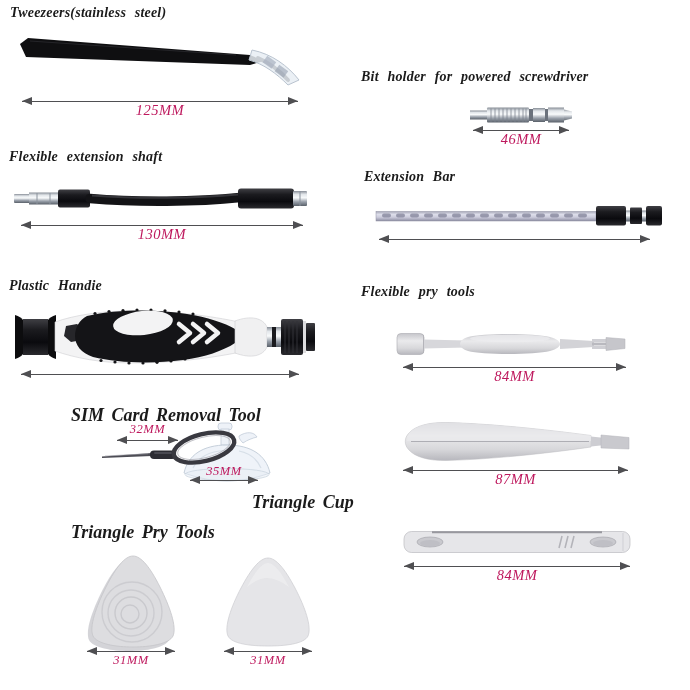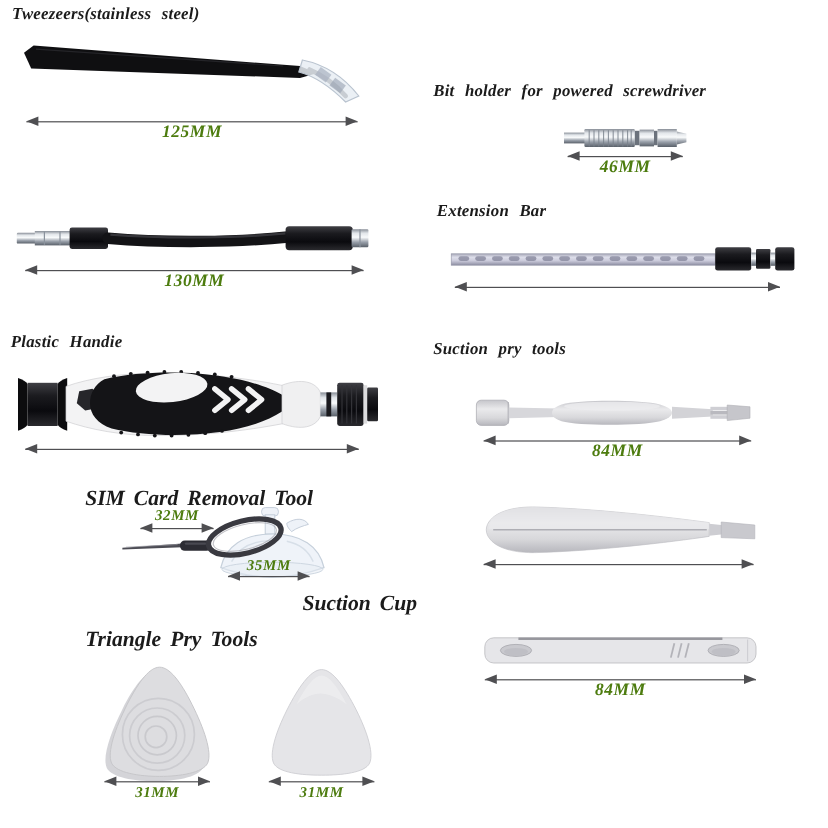--- a/index.html
+++ b/index.html
@@ -2,21 +2,21 @@
 <html><head>
 <meta charset="utf-8">
 <style>
   * { margin:0; padding:0; box-sizing:border-box; }
   html,body { background:#ffffff; }
   body { width:690px; height:690px; font-family:"Liberation Serif", serif; }
   .stage { position:relative; width:690px; height:690px; background:#ffffff; overflow:hidden; }
   .label { position:absolute; font-weight:bold; font-style:italic; color:#1b1b1b; white-space:nowrap; line-height:1.1; }
   .label.lg { font-size:14px; word-spacing:5px; letter-spacing:.2px; }
   .label.sm { font-size:18px; word-spacing:3px; }
-  .dim { position:absolute; font-weight:bold; font-style:italic; color:#4d7c0f; text-align:center; line-height:1.1; letter-spacing:.5px; }
+  .dim { position:absolute; font-weight:normal; font-style:italic; color:#be185d; text-align:center; line-height:1.1; letter-spacing:.5px; }
   .dim.lg { font-size:14.5px; }
   .dim.sm { font-size:12.5px; }
   .arrow { position:absolute; height:0; border-top:1.4px solid #4f4f52; }
   .arrow::before, .arrow::after { content:""; position:absolute; top:-4.8px; width:0; height:0;
       border-top:4px solid transparent; border-bottom:4px solid transparent; }
   .arrow::before { left:0; border-right:10px solid #4f4f52; }
   .arrow::after  { right:0; border-left:10px solid #4f4f52; }
   svg.tool { position:absolute; overflow:visible; }
 </style>
 </head>
@@ -59,20 +59,21 @@
     <polygon points="2,16 10,10 232,27 246,33 232,37 8,29" fill="#0f0f11"></polygon>
     <polyline points="12,13 218,27" stroke="#3a3a40" stroke-width="1" fill="none" opacity=".5"></polyline>
     <path d="M240,30 C252,35 262,43 270,52" stroke="#1a1a1c" stroke-width="4" fill="none" stroke-linecap="round"></path>
     <path d="M234,22 C254,26 270,38 281,52 L270,57 C259,46 246,36 231,32 Z" fill="#e8edf3" fill-opacity=".85" stroke="#b9c3cf" stroke-width="1"></path>
     <rect x="246" y="30" width="11" height="8" fill="#a8b1c0" opacity=".7" transform="rotate(36 251 34)"></rect>
     <rect x="258" y="39" width="11" height="8" fill="#96a0b1" opacity=".6" transform="rotate(36 263 43)"></rect>
   </svg>
   <div class="arrow" style="left:22px;top:101px;width:276px"></div>
   <div class="dim lg" style="left:22px;top:103px;width:276px">125MM</div>
 
+  <div class="label lg" style="left:9px;top:149px">Flexible extension shaft</div>
   <svg class="tool" style="left:12px;top:180px" width="296" height="38" viewBox="0 0 296 38">
     <rect x="2" y="14" width="16" height="9" rx="1" fill="url(#gmetal)"></rect>
     <rect x="17" y="12.5" width="30" height="12" fill="url(#gmetal)"></rect>
     <line x1="25" y1="13" x2="25" y2="24" stroke="#8a929c" stroke-width="1"></line>
     <line x1="38" y1="13" x2="38" y2="24" stroke="#8a929c" stroke-width="1"></line>
     <rect x="46" y="9.5" width="32" height="18" rx="2" fill="url(#gblack)"></rect>
     <path d="M78,18.5 C125,22.5 185,22 228,17.5" stroke="#131316" stroke-width="9.5" fill="none" stroke-linecap="round"></path>
     <path d="M80,15.5 C125,19 185,18.5 226,14.5" stroke="#3e3e44" stroke-width="2" fill="none" opacity=".8"></path>
     <rect x="226" y="8.5" width="56" height="20" rx="3" fill="url(#gblack)"></rect>
     <rect x="281" y="11" width="14" height="15" rx="1" fill="url(#gmetal)"></rect>
@@ -138,21 +139,21 @@
     <line x1="5" y1="24" x2="48" y2="21.8" stroke="#9a9aa2" stroke-width=".7" opacity=".8"></line>
     <rect x="50" y="18.5" width="26" height="8.5" rx="4" fill="#2c2c33"></rect>
     <rect x="54" y="20" width="18" height="2" rx="1" fill="#55555e" opacity=".7"></rect>
     <g transform="rotate(-14 104 15.5)">
       <ellipse cx="104" cy="15.5" rx="31" ry="13.5" fill="none" stroke="#393940" stroke-width="4.4"></ellipse>
       <ellipse cx="104" cy="15.5" rx="27" ry="10.3" fill="none" stroke="#9b9ba4" stroke-width="1" opacity=".6"></ellipse>
     </g>
   </svg>
   <div class="arrow" style="left:190px;top:480px;width:68px"></div>
   <div class="dim sm" style="left:190px;top:465px;width:68px">35MM</div>
-  <div class="label sm" style="left:252px;top:493px">Suction Cup</div>
+  <div class="label sm" style="left:252px;top:493px">Triangle Cup</div>
 
   <div class="label sm" style="left:71px;top:523px">Triangle Pry Tools</div>
   <svg class="tool" style="left:84px;top:552px" width="96" height="99" viewBox="0 0 96 99">
     <path d="M49,4 C57,4 66,15 76,35 C86,55 93,75 89,84 C85,92 66,95 49,95 C32,95 13,92 9,84 C5,75 12,55 22,35 C32,15 41,4 49,4 Z" fill="#cfcfd4" opacity=".9" transform="translate(-4,4)"></path>
     <path d="M49,4 C57,4 66,15 76,35 C86,55 93,75 89,84 C85,92 66,95 49,95 C32,95 13,92 9,84 C5,75 12,55 22,35 C32,15 41,4 49,4 Z" fill="#dddde0" stroke="#c5c5c9" stroke-width=".8"></path>
     <circle cx="48" cy="60" r="30" fill="none" stroke="#cacace" stroke-width="1.4" opacity=".9"></circle>
     <circle cx="47" cy="61" r="23" fill="none" stroke="#cacace" stroke-width="1.4" opacity=".9"></circle>
     <circle cx="47" cy="61" r="16" fill="none" stroke="#c6c6cb" stroke-width="1.4" opacity=".9"></circle>
     <circle cx="46" cy="62" r="9" fill="none" stroke="#c6c6cb" stroke-width="1.4" opacity=".9"></circle>
   </svg>
@@ -211,21 +212,21 @@
       <rect x="204" y="12.5" width="9" height="4" rx="2"></rect>
     </g>
     <rect x="222" y="5" width="30" height="19.5" rx="2" fill="url(#gblack)"></rect>
     <rect x="252" y="9.5" width="4" height="11" fill="url(#gmetal)"></rect>
     <rect x="256" y="6.5" width="12" height="16.5" rx="1" fill="url(#gblack)"></rect>
     <rect x="268" y="9.5" width="4" height="11" fill="url(#gmetal)"></rect>
     <rect x="272" y="5" width="16" height="19.5" rx="2" fill="url(#gblack)"></rect>
   </svg>
   <div class="arrow" style="left:379px;top:239px;width:271px"></div>
 
-  <div class="label lg" style="left:361px;top:284px">Suction pry tools</div>
+  <div class="label lg" style="left:361px;top:284px">Flexible pry tools</div>
 
   <svg class="tool" style="left:396px;top:328px" width="231" height="32" viewBox="0 0 231 32">
     <rect x="1" y="5.5" width="27" height="21" rx="4" fill="url(#gplastic)" stroke="#a9a9af" stroke-width=".6"></rect>
     <line x1="27.5" y1="7" x2="27.5" y2="25" stroke="#b4b4ba" stroke-width="1"></line>
     <polygon points="28,11.5 70,12.5 70,19.5 28,20.5" fill="#d7d7db"></polygon>
     <path d="M72,9 C86,5 138,5 154,9 C161,11 164,13.5 164,16 C164,18.5 161,21 154,23 C138,27 86,27 72,23 C66,21 64,18.5 64,16 C64,13.5 66,11 72,9 Z" fill="url(#gplastic)"></path>
     <ellipse cx="114" cy="10.5" rx="40" ry="3.8" fill="#ececef" opacity=".8"></ellipse>
     <polygon points="164,11 198,13 198,19 164,21" fill="#d3d3d7"></polygon>
     <rect x="196" y="11" width="22" height="3" fill="#cfcfd4"></rect>
     <rect x="196" y="18" width="22" height="3" fill="#cfcfd4"></rect>
@@ -236,20 +237,21 @@
   <div class="dim lg" style="left:403px;top:369px;width:223px">84MM</div>
 
   <svg class="tool" style="left:399px;top:418px" width="232" height="48" viewBox="0 0 232 48">
     <path d="M10,15 C16,8 30,4 48,4.5 C100,6 158,13 192,17.5 L192,29 C158,34 100,41 48,42.5 C30,43 16,39 10,32 C5,27 5,20 10,15 Z" fill="url(#gplastic)" stroke="#bcbcc1" stroke-width=".5"></path>
     <path d="M10,15 C16,8 30,4 48,4.5 C100,6 158,13 192,17.5 L192,23 L8,23 Z" fill="#e9e9ec" opacity=".75"></path>
     <line x1="12" y1="23.5" x2="190" y2="23.5" stroke="#aeaeb4" stroke-width="1.2"></line>
     <polygon points="192,18.5 206,20 206,27 192,28.5" fill="#cdcdd2"></polygon>
     <polygon points="202,17 230,19.5 230,31 202,30" fill="#c9c9ce" stroke="#b2b2b8" stroke-width=".5"></polygon>
   </svg>
   <div class="arrow" style="left:403px;top:470px;width:225px"></div>
+  <div class="dim lg" style="left:403px;top:472px;width:225px">87MM</div>
 
   <svg class="tool" style="left:402px;top:526px" width="232" height="32" viewBox="0 0 232 32">
     <rect x="2" y="5.5" width="226" height="21" rx="7.5" fill="#e6e6e9" stroke="#bcbcc0" stroke-width=".7"></rect>
     <line x1="30" y1="6.3" x2="200" y2="6.3" stroke="#8b8b92" stroke-width="2" opacity=".85"></line>
     <ellipse cx="28" cy="16" rx="13" ry="5" fill="#c9c9ce" stroke="#a9a9af" stroke-width=".7"></ellipse>
     <ellipse cx="28" cy="17.2" rx="10" ry="3.2" fill="#b9b9bf" opacity=".6"></ellipse>
     <ellipse cx="201" cy="16" rx="13" ry="5" fill="#c9c9ce" stroke="#a9a9af" stroke-width=".7"></ellipse>
     <ellipse cx="201" cy="17.2" rx="10" ry="3.2" fill="#b9b9bf" opacity=".6"></ellipse>
     <g stroke="#b3b3b9" stroke-width="1.5">
       <line x1="160" y1="10" x2="157" y2="22"></line>

